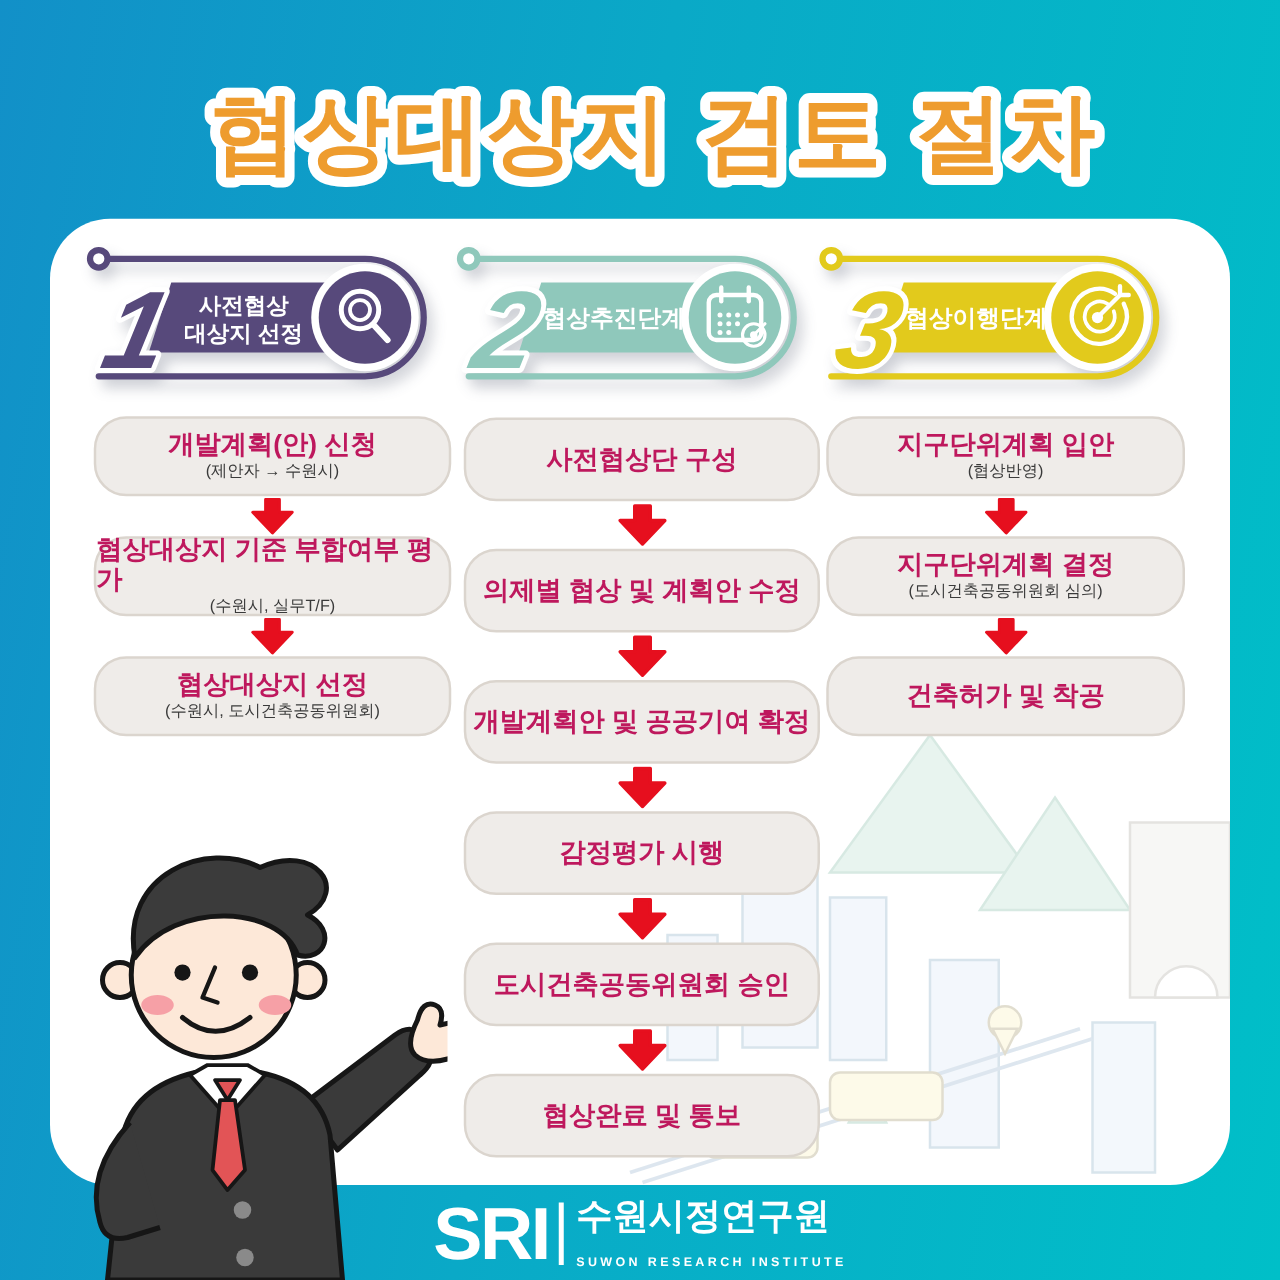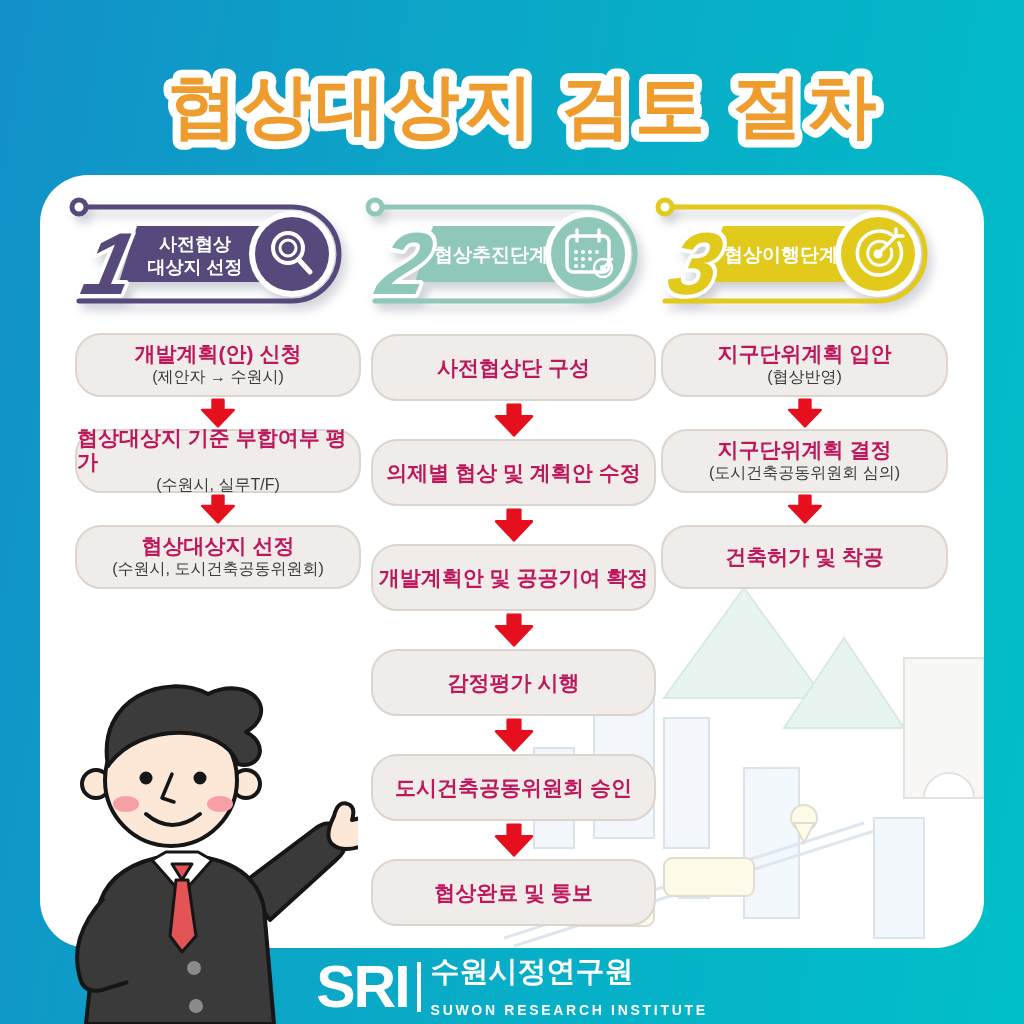--- a/index.html
+++ b/index.html
@@ -28,33 +28,33 @@
   #badge3{left:653px;}
   .badge text{font-family:"Liberation Sans","DejaVu Sans",sans-serif;}
   .step{
     box-sizing:border-box;width:100%;
     background:#efece9;border:2px solid #dbd5ce;border-radius:26px;
     display:flex;flex-direction:column;align-items:center;justify-content:center;
   }
   .step-tall{height:64px;}
   .step-short{height:67px;}
   .step-title{font-size:21px;font-weight:700;color:#be185d;line-height:1.12;}
-  .step-sub{font-size:16px;font-weight:400;color:#3a3a3a;margin-top:1px;}
+  .step-sub{font-size:13px;font-weight:400;color:#3a3a3a;margin-top:1px;}
   .arrow-a{height:30px;margin:1px 0;display:block;}
   .arrow-b{height:34px;margin:2px 0;display:block;}
   .presenter{position:absolute;left:48px;top:668px;z-index:6;}
   .footer{
     position:absolute;left:0;top:950px;width:1024px;height:74px;z-index:4;
     display:flex;align-items:center;justify-content:center;color:#fff;
   }
   .sri{font-size:59px;font-weight:800;letter-spacing:-2px;line-height:1;}
   .logo-bar{width:4px;height:50px;background:#fff;margin:0 10px 0 8px;}
   .logo-right{display:flex;flex-direction:column;justify-content:center;}
   .logo-kr{font-size:29px;font-weight:700;line-height:1.05;}
-  .logo-en{font-size:14px;font-weight:600;letter-spacing:2.7px;margin-top:16px;}
+  .logo-en{font-size:10px;font-weight:600;letter-spacing:2.7px;margin-top:16px;}
 </style>
 </head>
 <body>
 
 <div class="title-wrap">
   <svg class="title-svg" width="1024" height="130" viewBox="0 0 1024 130">
     <text x="512" y="88" text-anchor="middle" font-size="70" fill="#ee9c2e" stroke="#ffffff" stroke-width="16" stroke-linejoin="round" paint-order="stroke">협상대상지 검토 절차</text>
   </svg>
 </div>
 

